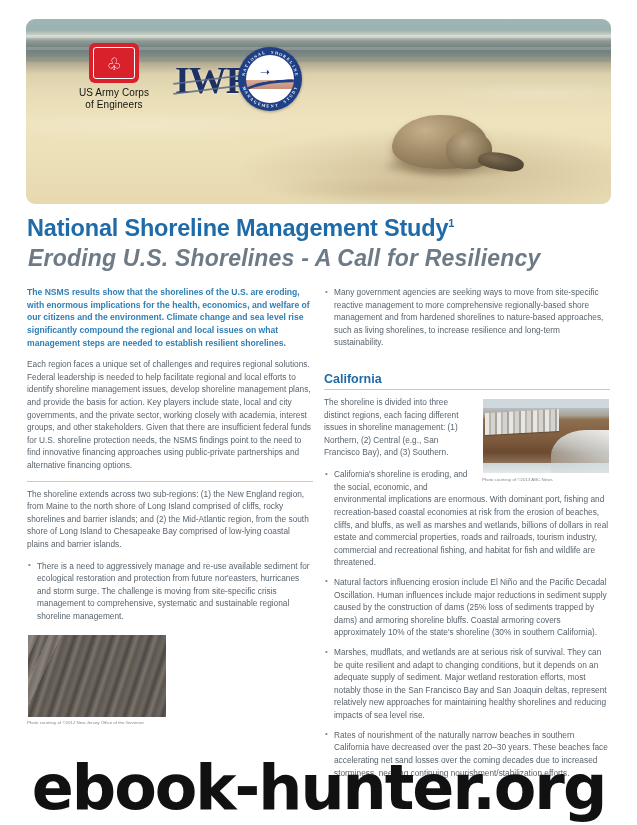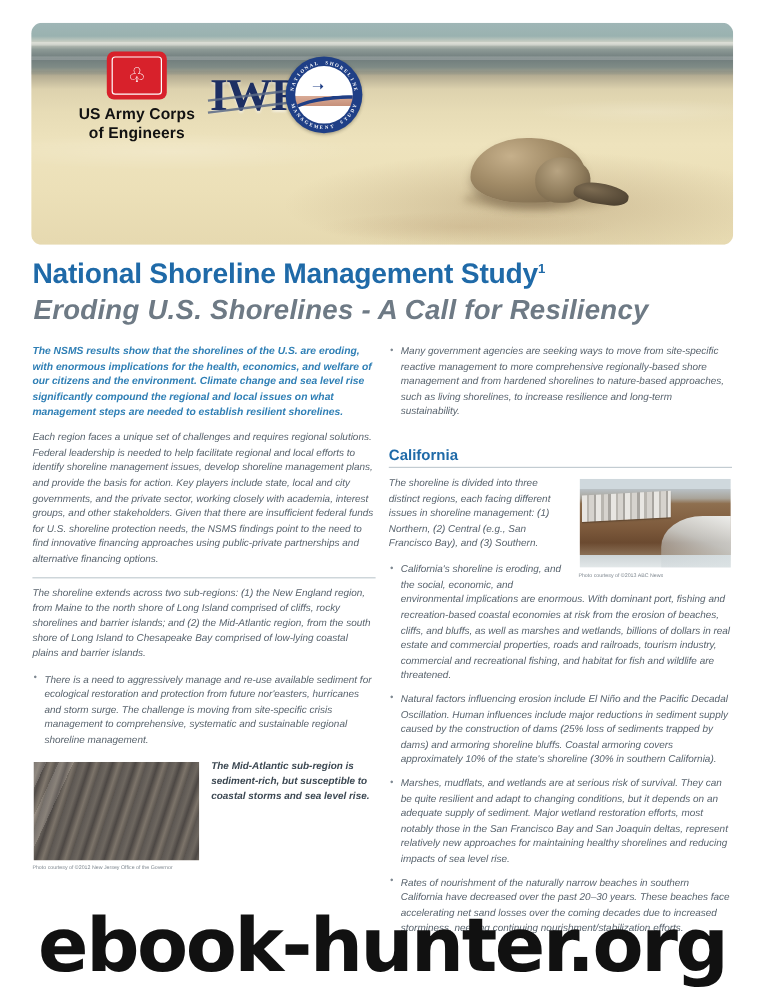--- a/index.html
+++ b/index.html
@@ -123,22 +123,22 @@
     left: 50%;
     top: 52%;
     transform: translate(-50%, -50%);
     color: #ffffff;
     font-size: 17px;
     line-height: 1;
     font-family: "DejaVu Sans", sans-serif;
   }
   .usace-label {
     margin-top: 4px;
-    font-size: 13px;
-    font-weight: bold;
+    font-size: 10px;
+    font-weight: normal;
     line-height: 1.22;
     color: #121212;
     letter-spacing: 0.1px;
   }
 
   
   .iwr {
     position: absolute;
     left: 175px;
     top: 58px;
@@ -251,21 +251,20 @@
   .col {
     position: absolute;
     top: 286px;
     width: 286px;
   }
   .col-left  { left: 27px; }
   .col-right { left: 324px; }
 
   p, ul, li {
     margin: 0;
-    font-style: italic;
   }
   .lead {
     font-size: 8.6px;
     line-height: 1.47;
     font-weight: bold;
     color: #2f7fb5;
     margin-bottom: 9px;
   }
   .body-text {
     font-size: 8.3px;
@@ -472,21 +471,20 @@
   <p class="body-text">The shoreline extends across two sub-regions: (1) the New England region, from Maine to the north shore of Long Island comprised of cliffs, rocky shorelines and barrier islands; and (2) the Mid-Atlantic region, from the south shore of Long Island to Chesapeake Bay comprised of low-lying coastal plains and barrier islands.</p>
 
   <ul class="bullets">
     <li>There is a need to aggressively manage and re-use available sediment for ecological restoration and protection from future nor'easters, hurricanes and storm surge. The challenge is moving from site-specific crisis management to comprehensive, systematic and sustainable regional shoreline management.</li>
   </ul>
 
   <div class="figure-left">
     <div class="photo debris"></div>
     <div class="caption">Photo courtesy of ©2012 New Jersey Office of the Governor</div>
   </div>
-  <p class="body-text strong">The Mid-Atlantic sub-region is sediment-rich, but susceptible to coastal storms and sea level rise.</p>
   <div class="clear"></div>
 </div>
 
 <div class="col col-right">
   <ul class="bullets">
     <li>Many government agencies are seeking ways to move from site-specific reactive management to more comprehensive regionally-based shore management and from hardened shorelines to nature-based approaches, such as living shorelines, to increase resilience and long-term sustainability.</li>
   </ul>
 
   <div class="section-head">California</div>
   <div class="rule"></div>

